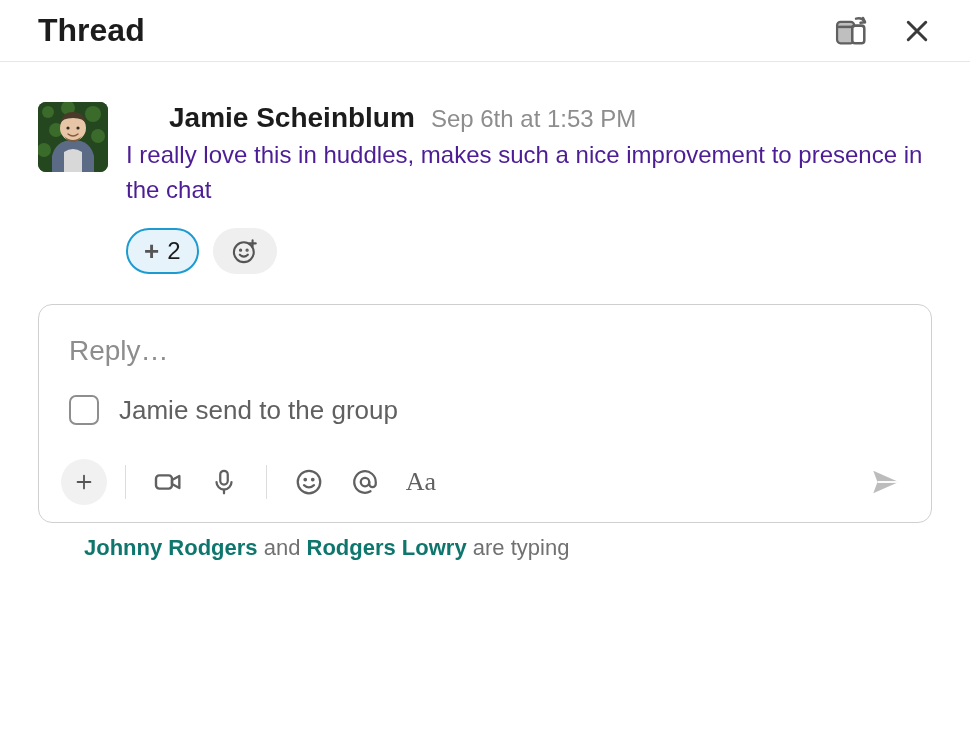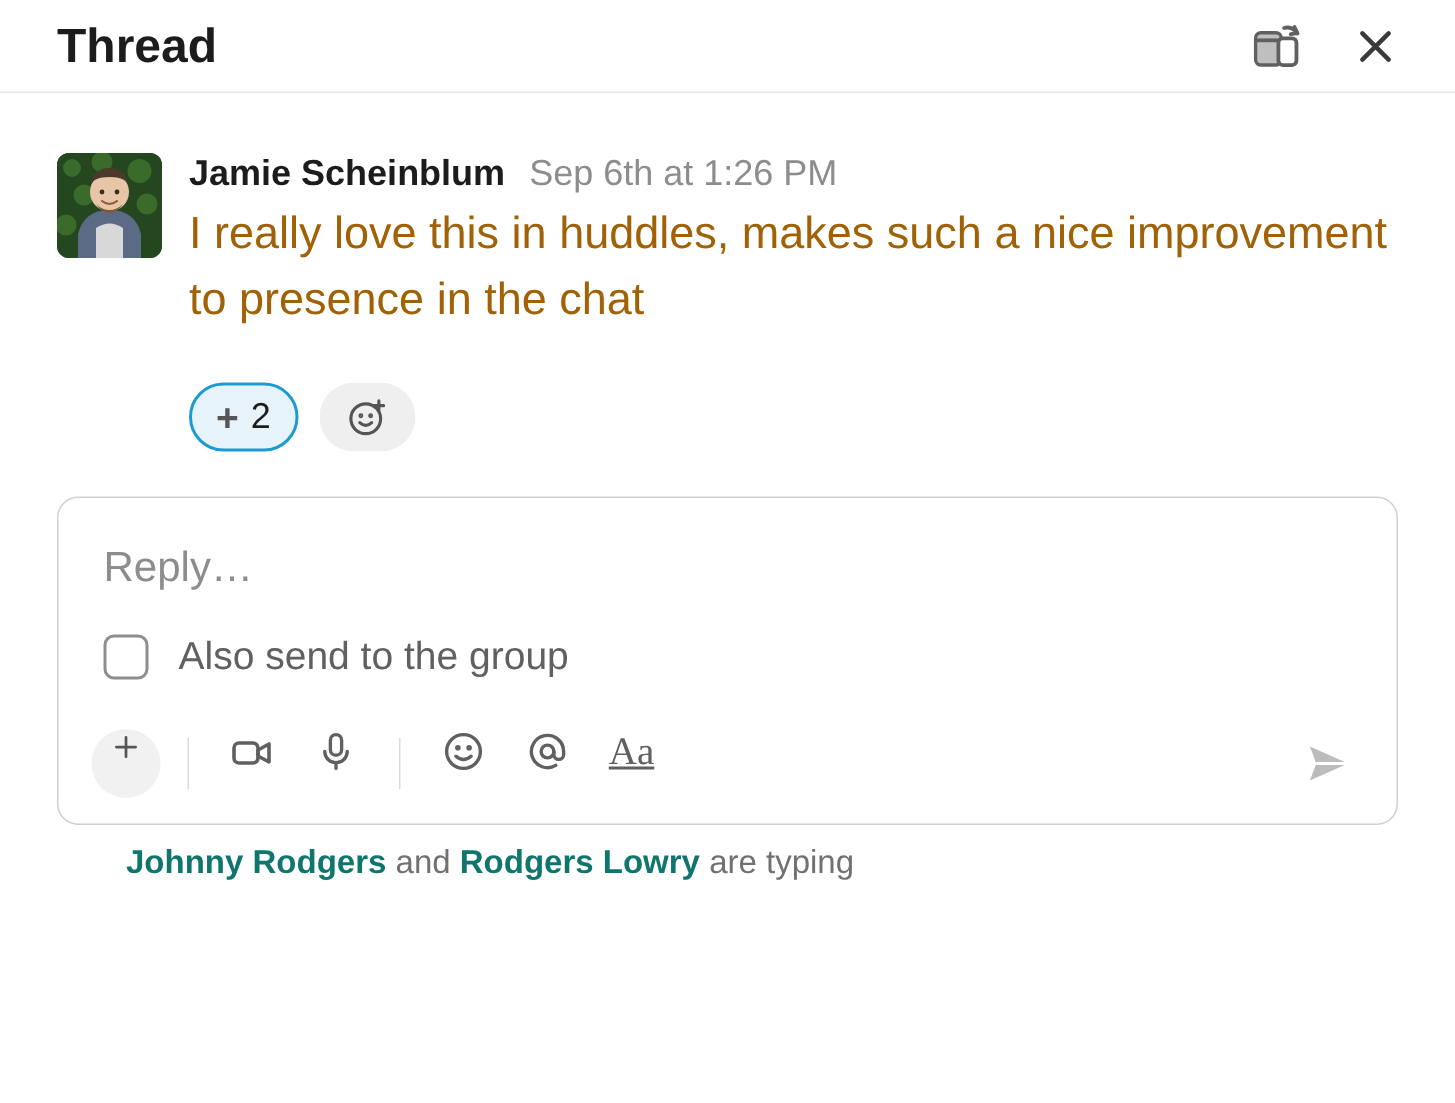--- a/index.html
+++ b/index.html
@@ -62,33 +62,34 @@
   .avatar svg { width: 100%; height: 100%; display: block; }
 
   .msg-body { flex: 1; min-width: 0; }
   .msg-headerline {
     display: flex;
     align-items: baseline;
     gap: 16px;
     margin-bottom: 4px;
   }
   .msg-author {
-    font-size: 24px;
+    font-size: 28px;
     font-weight: 800;
     color: #1d1c1d;
+    margin-left: 43px;
   }
   .msg-time {
     font-size: 24px;
     color: #8d8d8d;
   }
   .msg-text {
-    font-size: 30px;
+    font-size: 24px;
     line-height: 1.45;
-    color: #a16207;
-    margin-bottom: 34px;
+    color: #4c1d95;
+    margin-bottom: 20px;
   }
 
   .reactions {
     display: flex;
     gap: 14px;
     align-items: center;
   }
   .reaction-pill {
     display: inline-flex;
     align-items: center;
@@ -169,23 +170,23 @@
   }
   .tb-btn {
     width: 48px;
     height: 48px;
     border: none;
     background: transparent;
     border-radius: 8px;
     cursor: pointer;
     color: #616061;
     display: flex;
+    align-items: center;
     justify-content: center;
     font-size: 24px;
-    text-decoration: underline;
   }
   .tb-btn.circle {
     background: #f1f1f1;
     border-radius: 50%;
     width: 46px;
     height: 46px;
   }
   .tb-btn svg { display: block; }
   .tb-divider {
     width: 1px;
@@ -253,21 +254,21 @@
       <path d="M22 22 Q24 10 35 10 Q46 10 48 22 Q46 16 35 16 Q24 16 22 22 Z" fill="#4b3a2a"></path>
       <path d="M26 34 Q30 40 35 40 Q40 40 44 34 Q40 38 35 38 Q30 38 26 34 Z" fill="#7a5a3a"></path>
       <circle cx="30" cy="26" r="1.6" fill="#3b2c1f"></circle>
         <circle cx="40" cy="26" r="1.6" fill="#3b2c1f"></circle>
       <path d="M30 32 Q35 36 40 32" stroke="#8a5a3a" stroke-width="1.4" fill="none" stroke-linecap="round"></path>
     </svg>
   </div>
   <div class="msg-body">
     <div class="msg-headerline">
       <span class="msg-author">Jamie Scheinblum</span>
-      <span class="msg-time">Sep 6th at 1:26 PM</span>
+      <span class="msg-time">Sep 6th at 1:53 PM</span>
     </div>
     <div class="msg-text">I really love this in huddles, makes such a nice improvement to presence in the chat</div>
     <div class="reactions">
       <div class="reaction-pill active">
         <span class="plus">+</span>
         <span class="count">2</span>
       </div>
       <div class="reaction-pill add" aria-label="Add reaction">
         <svg width="28" height="28" viewBox="0 0 24 24" fill="none" stroke="#555" stroke-width="1.8" stroke-linecap="round">
           <circle cx="11" cy="13" r="8.5"></circle>
@@ -279,21 +280,21 @@
       </div>
     </div>
   </div>
 </div>
 
 <div class="composer-wrap">
   <div class="composer">
     <input class="reply-input" type="text" placeholder="Reply…" style="">
     <div class="also-send-row">
       <span class="checkbox" role="checkbox" aria-checked="false"></span>
-      <span>Also send to the group</span>
+      <span>Jamie send to the group</span>
     </div>
     <div class="composer-toolbar">
       <button class="tb-btn circle" aria-label="Attach">
         <svg width="22" height="22" viewBox="0 0 24 24" stroke="#555" stroke-width="2" stroke-linecap="round">
           <path d="M12 5 L12 19 M5 12 L19 12"></path>
         </svg>
       </button>
       <div class="tb-divider"></div>
       <button class="tb-btn" aria-label="Record video clip">
         <svg width="32" height="32" viewBox="0 0 24 24" fill="none" stroke="#616061" stroke-width="1.8" stroke-linejoin="round">

